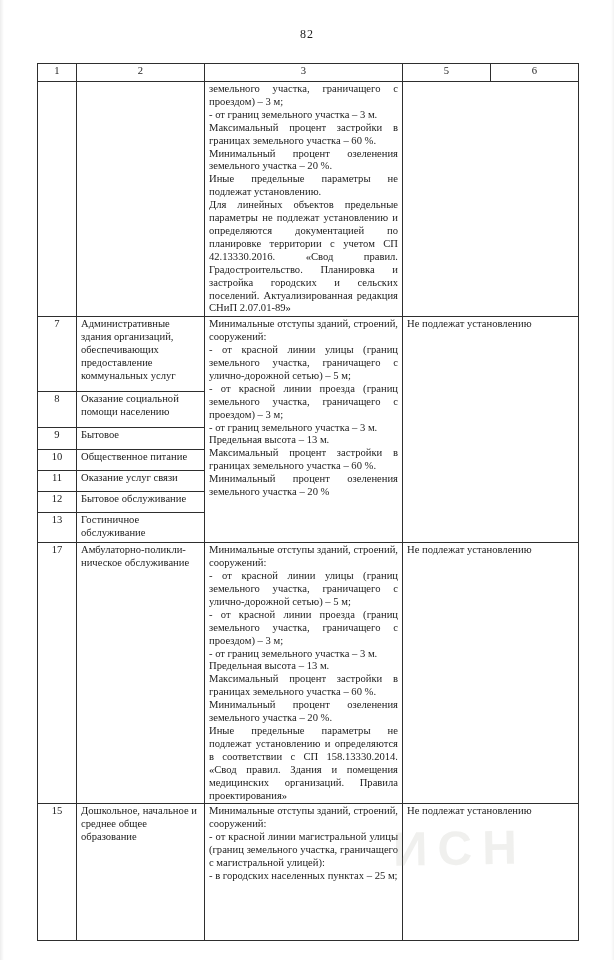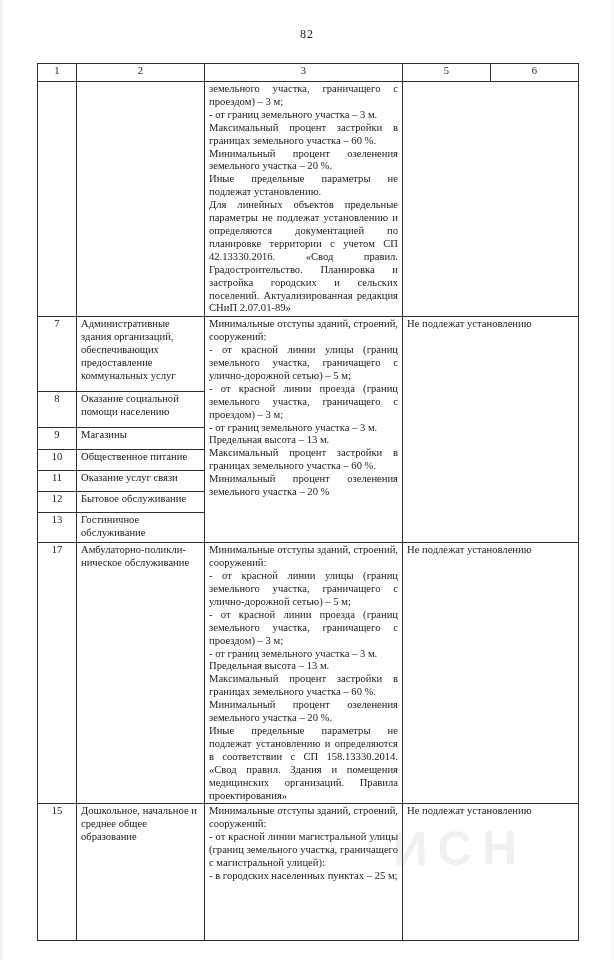--- a/index.html
+++ b/index.html
@@ -98,21 +98,21 @@
 Максимальный процент застройки в границах земельного участка – 60 %.
 Минимальный процент озеленения земельного участка – 20 %</td>
     <td class="note" colspan="2" rowspan="7">Не подлежат установлению</td>
   </tr>
   <tr class="r8">
     <td class="num">8</td>
     <td class="use">Оказание социальной помощи населению</td>
   </tr>
   <tr class="r9">
     <td class="num">9</td>
-    <td class="use">Магазины</td>
+    <td class="use">Бытовое</td>
   </tr>
   <tr class="r10">
     <td class="num">10</td>
     <td class="use">Общественное питание</td>
   </tr>
   <tr class="r11">
     <td class="num">11</td>
     <td class="use">Оказание услуг связи</td>
   </tr>
   <tr class="r12">

